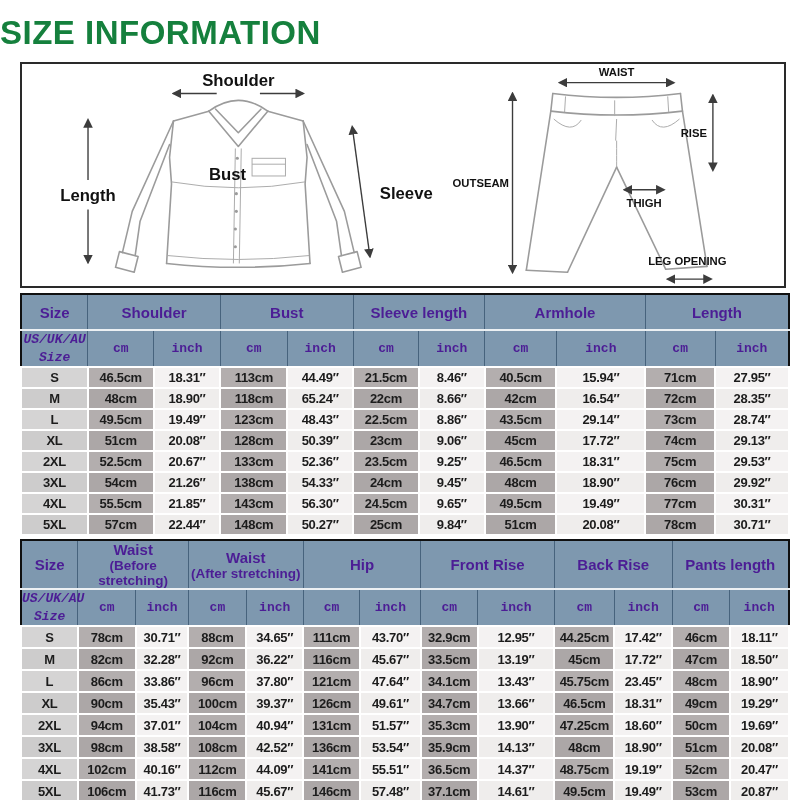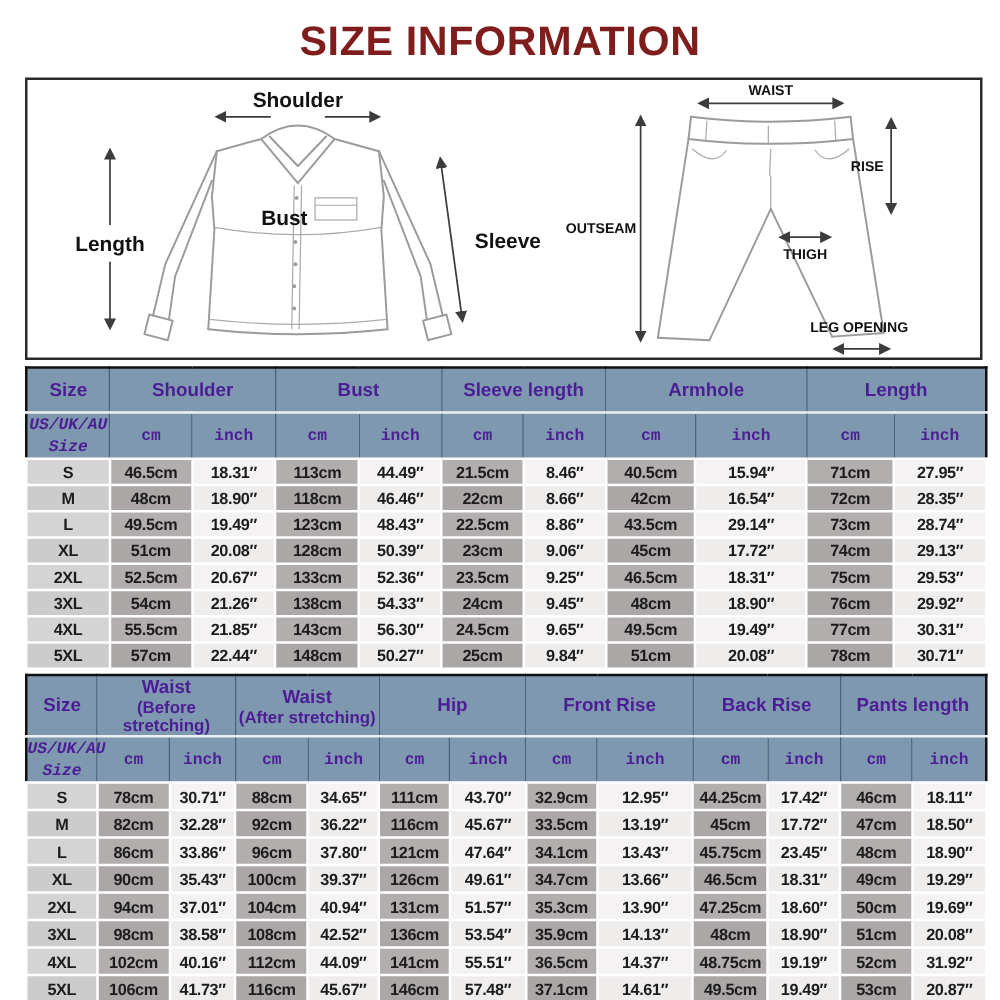--- a/index.html
+++ b/index.html
@@ -1,21 +1,21 @@
 <!DOCTYPE html>
 <html><head>
 <meta charset="utf-8">
 <style>
   html,body{margin:0;padding:0;background:#fff;width:800px;}
   body{font-family:"Liberation Sans",sans-serif;-webkit-font-smoothing:antialiased;}
   .page{width:800px;height:800px;overflow:hidden;background:#fff;}
 
   
-  .title{margin:14px 0 10px 0;text-align:center;font-size:33px;font-weight:800;
-         letter-spacing:.5px;color:#7f1d1d;}
+  .title{margin:14px 0 10px 0;text-align:left;font-size:33px;font-weight:800;
+         letter-spacing:.5px;color:#15803d;}
 
   
   .diagram-box{margin:0 10px 5px 20px;width:766px;height:226px;border:2px solid #2a2a2a;
                background:#fff;display:flex;align-items:stretch;box-sizing:border-box;}
   .diagram-box svg{display:block;height:100%;}
   .shirt-svg{width:56%;}
   .pants-svg{width:44%;}
   .garment{fill:none;stroke:#9b9b9b;stroke-width:1.6;stroke-linejoin:round;stroke-linecap:round;}
   .garment-thin{fill:none;stroke:#aaa;stroke-width:1;}
   .arrow{fill:none;stroke:#3c3c3c;stroke-width:1.4;}
@@ -206,21 +206,21 @@
             <td class="cm">40.5cm</td>
             <td class="inch">15.94″</td>
             <td class="cm">71cm</td>
             <td class="inch">27.95″</td>
           </tr>
           <tr>
             <td class="size">M</td>
             <td class="cm">48cm</td>
             <td class="inch">18.90″</td>
             <td class="cm">118cm</td>
-            <td class="inch">46.46″</td>
+            <td class="inch">65.24″</td>
             <td class="cm">22cm</td>
             <td class="inch">8.66″</td>
             <td class="cm">42cm</td>
             <td class="inch">16.54″</td>
             <td class="cm">72cm</td>
             <td class="inch">28.35″</td>
           </tr>
           <tr>
             <td class="size">L</td>
             <td class="cm">49.5cm</td>
@@ -455,21 +455,21 @@
             <td class="inch">40.16″</td>
             <td class="cm">112cm</td>
             <td class="inch">44.09″</td>
             <td class="cm">141cm</td>
             <td class="inch">55.51″</td>
             <td class="cm">36.5cm</td>
             <td class="inch">14.37″</td>
             <td class="cm">48.75cm</td>
             <td class="inch">19.19″</td>
             <td class="cm">52cm</td>
-            <td class="inch">31.92″</td>
+            <td class="inch">20.47″</td>
           </tr>
           <tr>
             <td class="size">5XL</td>
             <td class="cm">106cm</td>
             <td class="inch">41.73″</td>
             <td class="cm">116cm</td>
             <td class="inch">45.67″</td>
             <td class="cm">146cm</td>
             <td class="inch">57.48″</td>
             <td class="cm">37.1cm</td>

